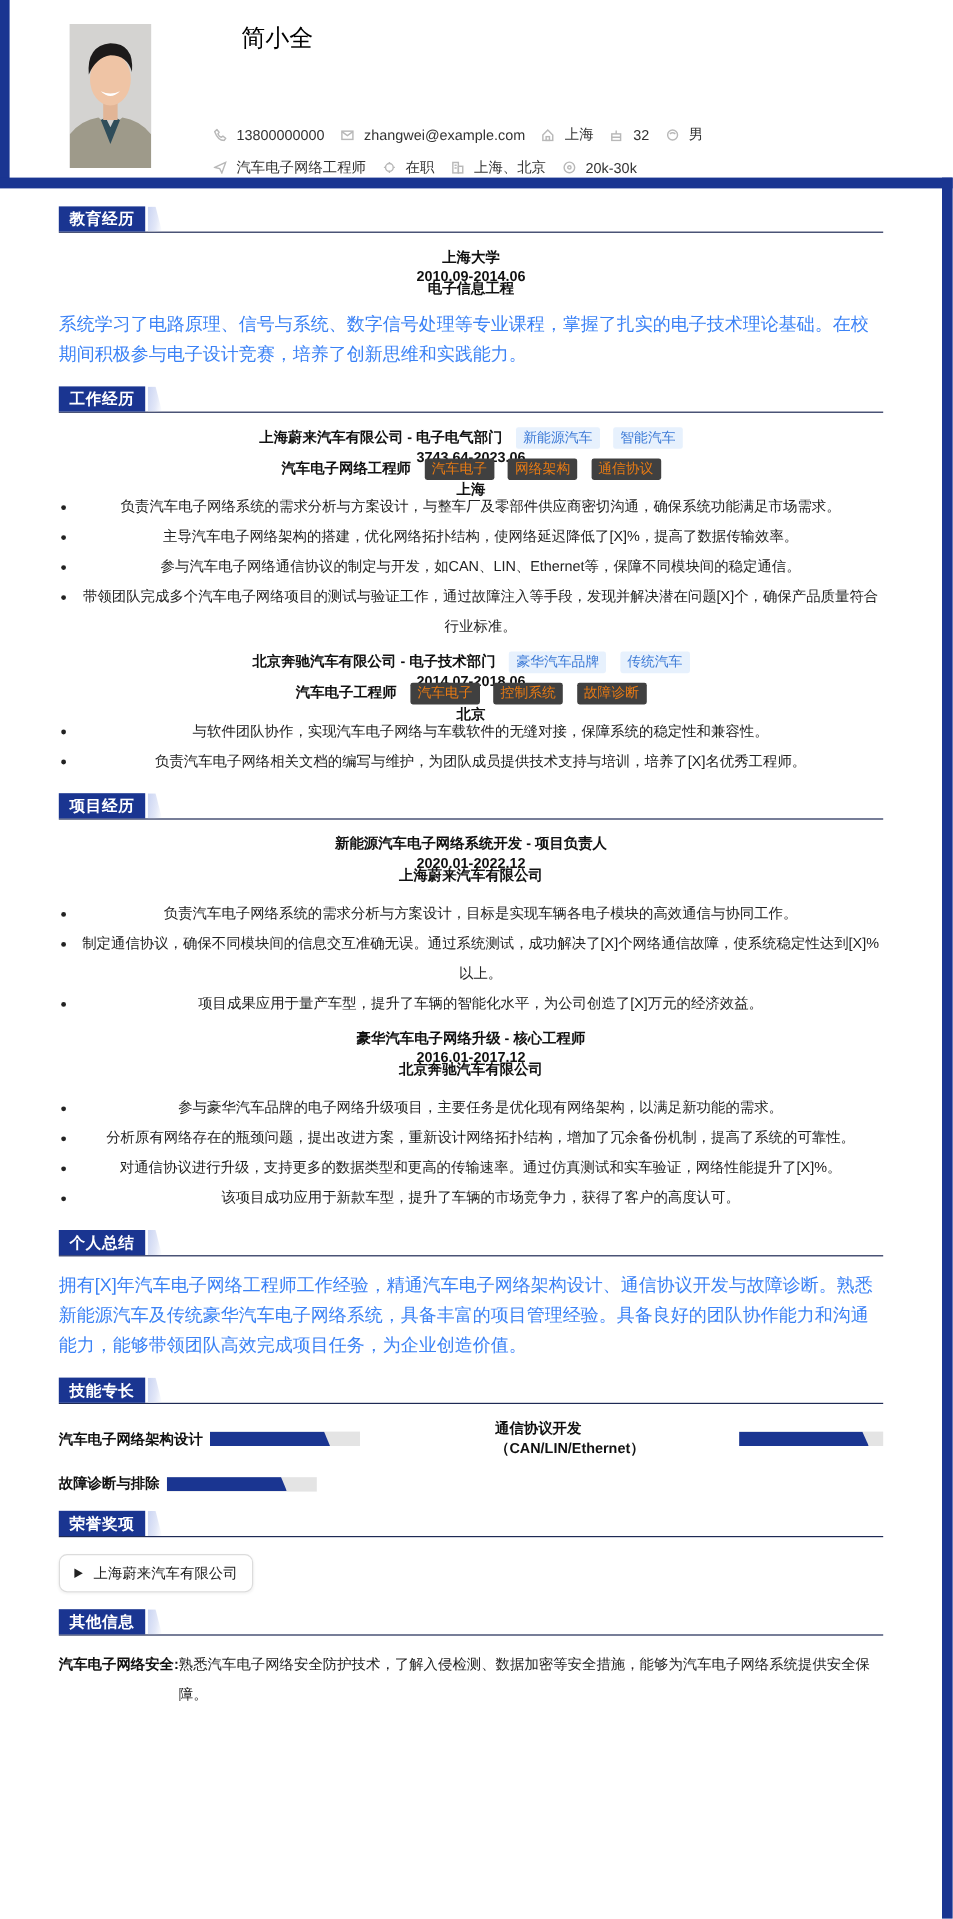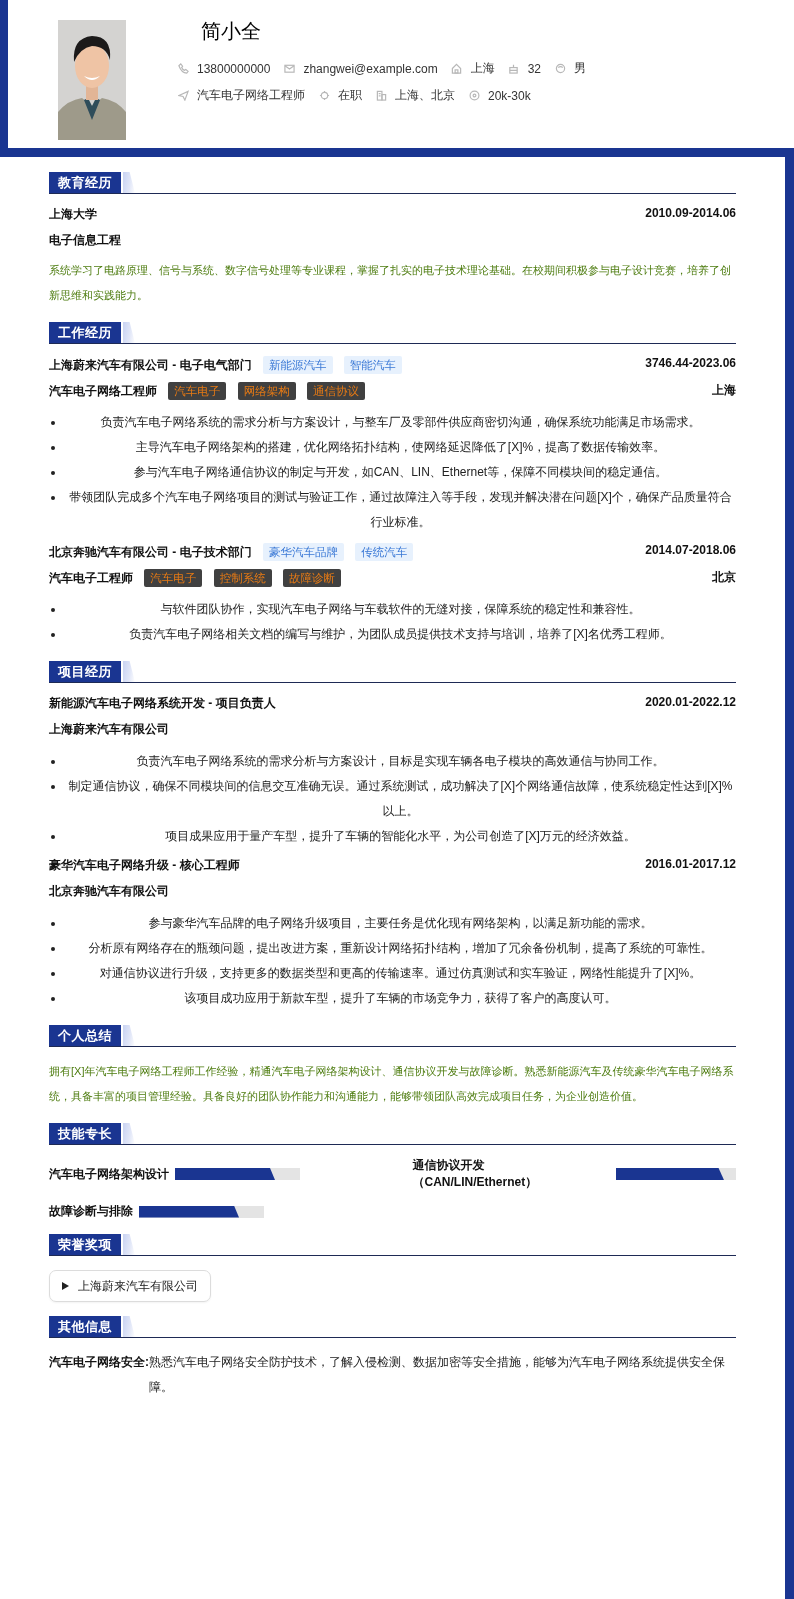--- a/index.html
+++ b/index.html
@@ -10,37 +10,37 @@
     color: #1f1f1f; font-size: 12px; overflow: hidden;
   }
   .left-border { position: absolute; left: 0; top: 0; width: 8px; height: 156px; background: #1a3591; }
   .header-bar { position: absolute; left: 0; top: 148px; width: 794px; height: 9px; background: #1a3591; }
   .right-border { position: absolute; right: 0; top: 148px; width: 9px; height: 1451px; background: #1a3591; }
 
   .header { position: absolute; left: 8px; top: 0; width: 786px; height: 148px; }
   .photo { position: absolute; left: 50px; top: 20px; width: 68px; height: 120px; overflow: hidden; background: #d6d6d6; }
   .photo svg { width: 100%; height: 100%; display: block; }
   .name { position: absolute; left: 169px; top: 18px; font-size: 20px; font-weight: normal; color: #000000; margin-left: 24px; }
-  .info-row { position: absolute; left: 169px; display: flex; align-items: center; font-size: 12px; color: #333; white-space: nowrap; }
+  .info-row { position: absolute; left: 169px; display: flex; align-items: center; font-size: 12px; color: #333; white-space: nowrap; margin-top: 44px; }
   .info-row.r1 { top: 60px; }
   .info-row.r2 { top: 87px; }
   .info-item { display: inline-flex; align-items: center; margin-right: 13px; }
   .info-icon { width: 12px; height: 12px; margin-right: 8px; display: inline-flex; align-items: center; justify-content: center; color: #b5b5b5; }
   .info-icon svg { width: 11px; height: 11px; stroke: #b8b8b8; fill: none; stroke-width: 1.3; }
 
   .main { position: absolute; left: 49px; top: 172px; width: 687px; }
   .section { margin-bottom: 14px; }
   .sec-head { position: relative; height: 22px; border-bottom: 1.5px solid #1e2a55; margin-bottom: 12px; }
   .sec-title { position: absolute; left: 0; bottom: 0; height: 21px; background: #1a3591; color: #fff; font-size: 13px; font-weight: bold; padding: 0 9px; line-height: 21px; letter-spacing: 0.5px; }
   .sec-tail { position: absolute; bottom: 0; height: 21px; width: 12px; background: linear-gradient(100deg, #c9d3f2 0%, #e3e8f8 60%, rgba(255,255,255,0) 100%); clip-path: polygon(0 0, 55% 0, 100% 100%, 0 100%); }
 
-  .row { display: flex; justify-content: space-between; align-items: flex-start; font-size: 12px; }
+  .row { display: flex; justify-content: space-between; align-items: center; font-size: 12px; flex-direction: column; }
   .bold { font-weight: bold; color: #111; }
   .line-head { height: 26px; }
-  .para { font-size: 11px; line-height: 25px; color: #4d7c0f; }
+  .para { font-size: 15px; line-height: 25px; color: #3b82f6; }
   .tag { display: inline-block; font-size: 11.5px; padding: 1px 6px; margin-left: 8px; border-radius: 2px; line-height: 16px; font-weight: normal; }
   .tag.blue { background: #e7f1fd; color: #3b79d6; }
   .tag.orange { background: #404040; color: #e77a14; }
   .bullets { list-style: none; margin-top: 2px; text-align: center; }
   .bullets li { position: relative; padding-left: 16px; font-size: 12px; line-height: 25px; color: #222; }
   .bullets li::before { content: ""; position: absolute; left: 2px; top: 11px; width: 4px; height: 4px; border-radius: 50%; background: #222; }
   .entry { margin-bottom: 8px; }
 
   .skills { display: grid; grid-template-columns: 1fr 1fr; row-gap: 12px; column-gap: 40px; margin-top: 2px; }
   .skill { display: flex; align-items: center; font-size: 12px; font-weight: bold; color: #111; }
@@ -185,21 +185,21 @@
       <span class="sec-tail" style="left:74px"></span>
     </div>
 
     <div class="entry">
       <div class="row line-head">
         <span class="bold">
           <span>上海蔚来汽车有限公司 - 电子电气部门</span>
           <span class="tag blue">新能源汽车</span>
           <span class="tag blue">智能汽车</span>
         </span>
-        <span class="bold">3746.44-2023.06</span>
+        <span class="bold">3743.64-2023.06</span>
       </div>
       <div class="row line-head">
         <span class="bold">
           <span>汽车电子网络工程师</span>
           <span class="tag orange">汽车电子</span>
           <span class="tag orange">网络架构</span>
           <span class="tag orange">通信协议</span>
         </span>
         <span class="bold">上海</span>
       </div>

